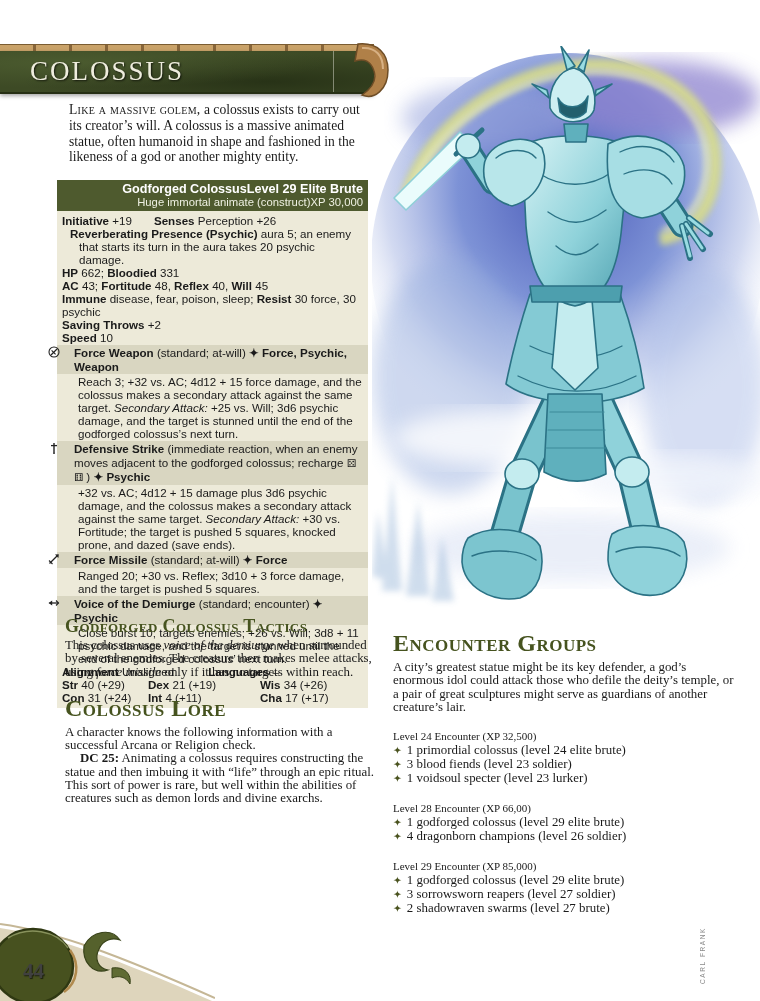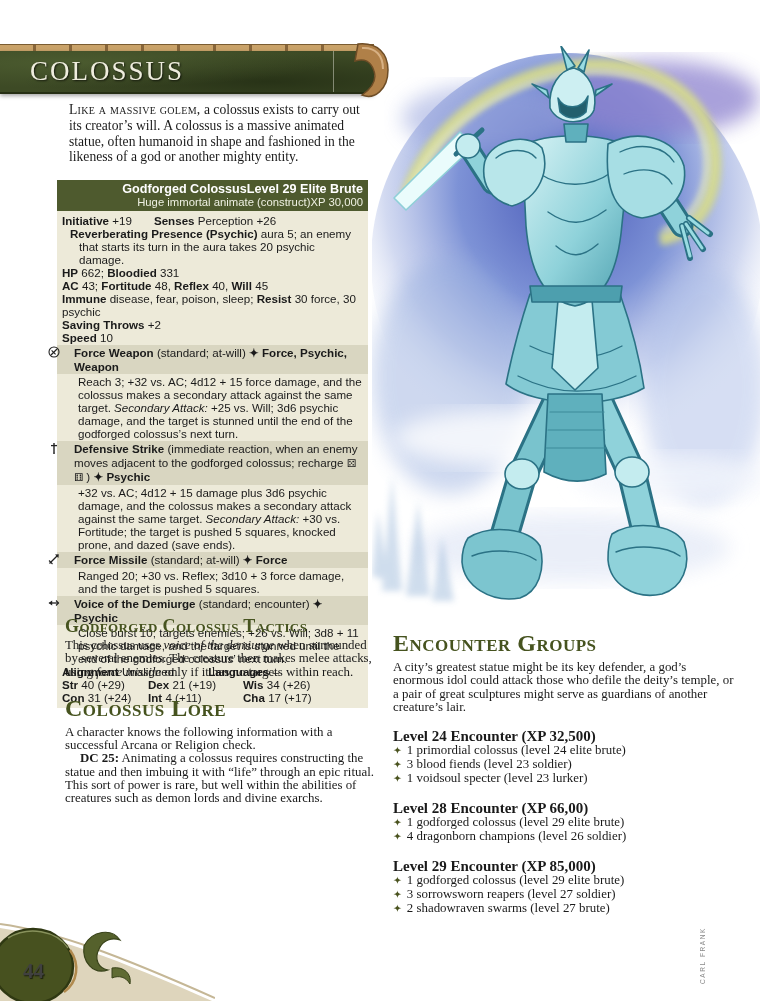--- a/index.html
+++ b/index.html
@@ -42,33 +42,33 @@
   .aura{padding-left:22px;text-indent:-9px}
   .pname{background:#d9d6c1;padding:1px 6px 1px 17px;text-indent:-13px;margin:1px 0}
   .pdesc{padding:0 6px 0 21px}
   .picon{display:inline-block;width:13px;vertical-align:-1px}
   .b{font-weight:bold}
   .i{font-style:italic}
   .gap{margin-left:22px}
   .gapL{margin-left:34px}
   .dice{font-family:"DejaVu Sans",sans-serif;font-size:10.5px}
   .abrow{display:flex;padding:0 6px 0 5px}
-  .ab1{width:86px}.ab2{width:95px}.ab3{flex:1}
+  .ab1{width:86px}.ab2{width:112px}.ab3{flex:1}
 
   
   .lcol{position:absolute;left:65px;top:617px;width:317px}
   .rcol{position:absolute;left:393px;top:631px;width:344px}
   h2,h3{font-family:"Liberation Serif",serif;font-variant:small-caps;color:#46531f;margin:0}
   h3.tac{font-size:18px;line-height:19px;letter-spacing:.4px;margin-bottom:3px}
   h2.big{font-size:24px;line-height:25px;letter-spacing:.5px;margin-bottom:5px}
   .lcol h2.big{margin-top:17px}
   p.body{margin:0;font-size:12.9px;line-height:13.3px}
   p.body.ind{text-indent:15px}
   .group{margin-top:15px}
-  .gtitle{font-weight:bold;font-size:15px;line-height:15px}
+  .gtitle{font-weight:normal;font-size:11px;line-height:15px}
   .gitem{display:flex;font-size:12.9px;line-height:13.9px}
   .blt{color:#4a531f;margin-right:5px;font-size:10.5px}
 
   
   .orn{position:absolute;left:0;bottom:0;width:215px;height:95px}
   .pagenum{position:absolute;left:23px;bottom:17px;font-size:21px;font-weight:bold;
     color:#404040;text-shadow:1px 1px 1px rgba(0,0,0,.6)}
   .artist{position:absolute;left:699px;top:900px;height:84px;
     writing-mode:vertical-rl;transform:rotate(180deg);
     font-family:"Liberation Sans",sans-serif;font-size:6.5px;letter-spacing:1.6px;color:#8a8a8a}

